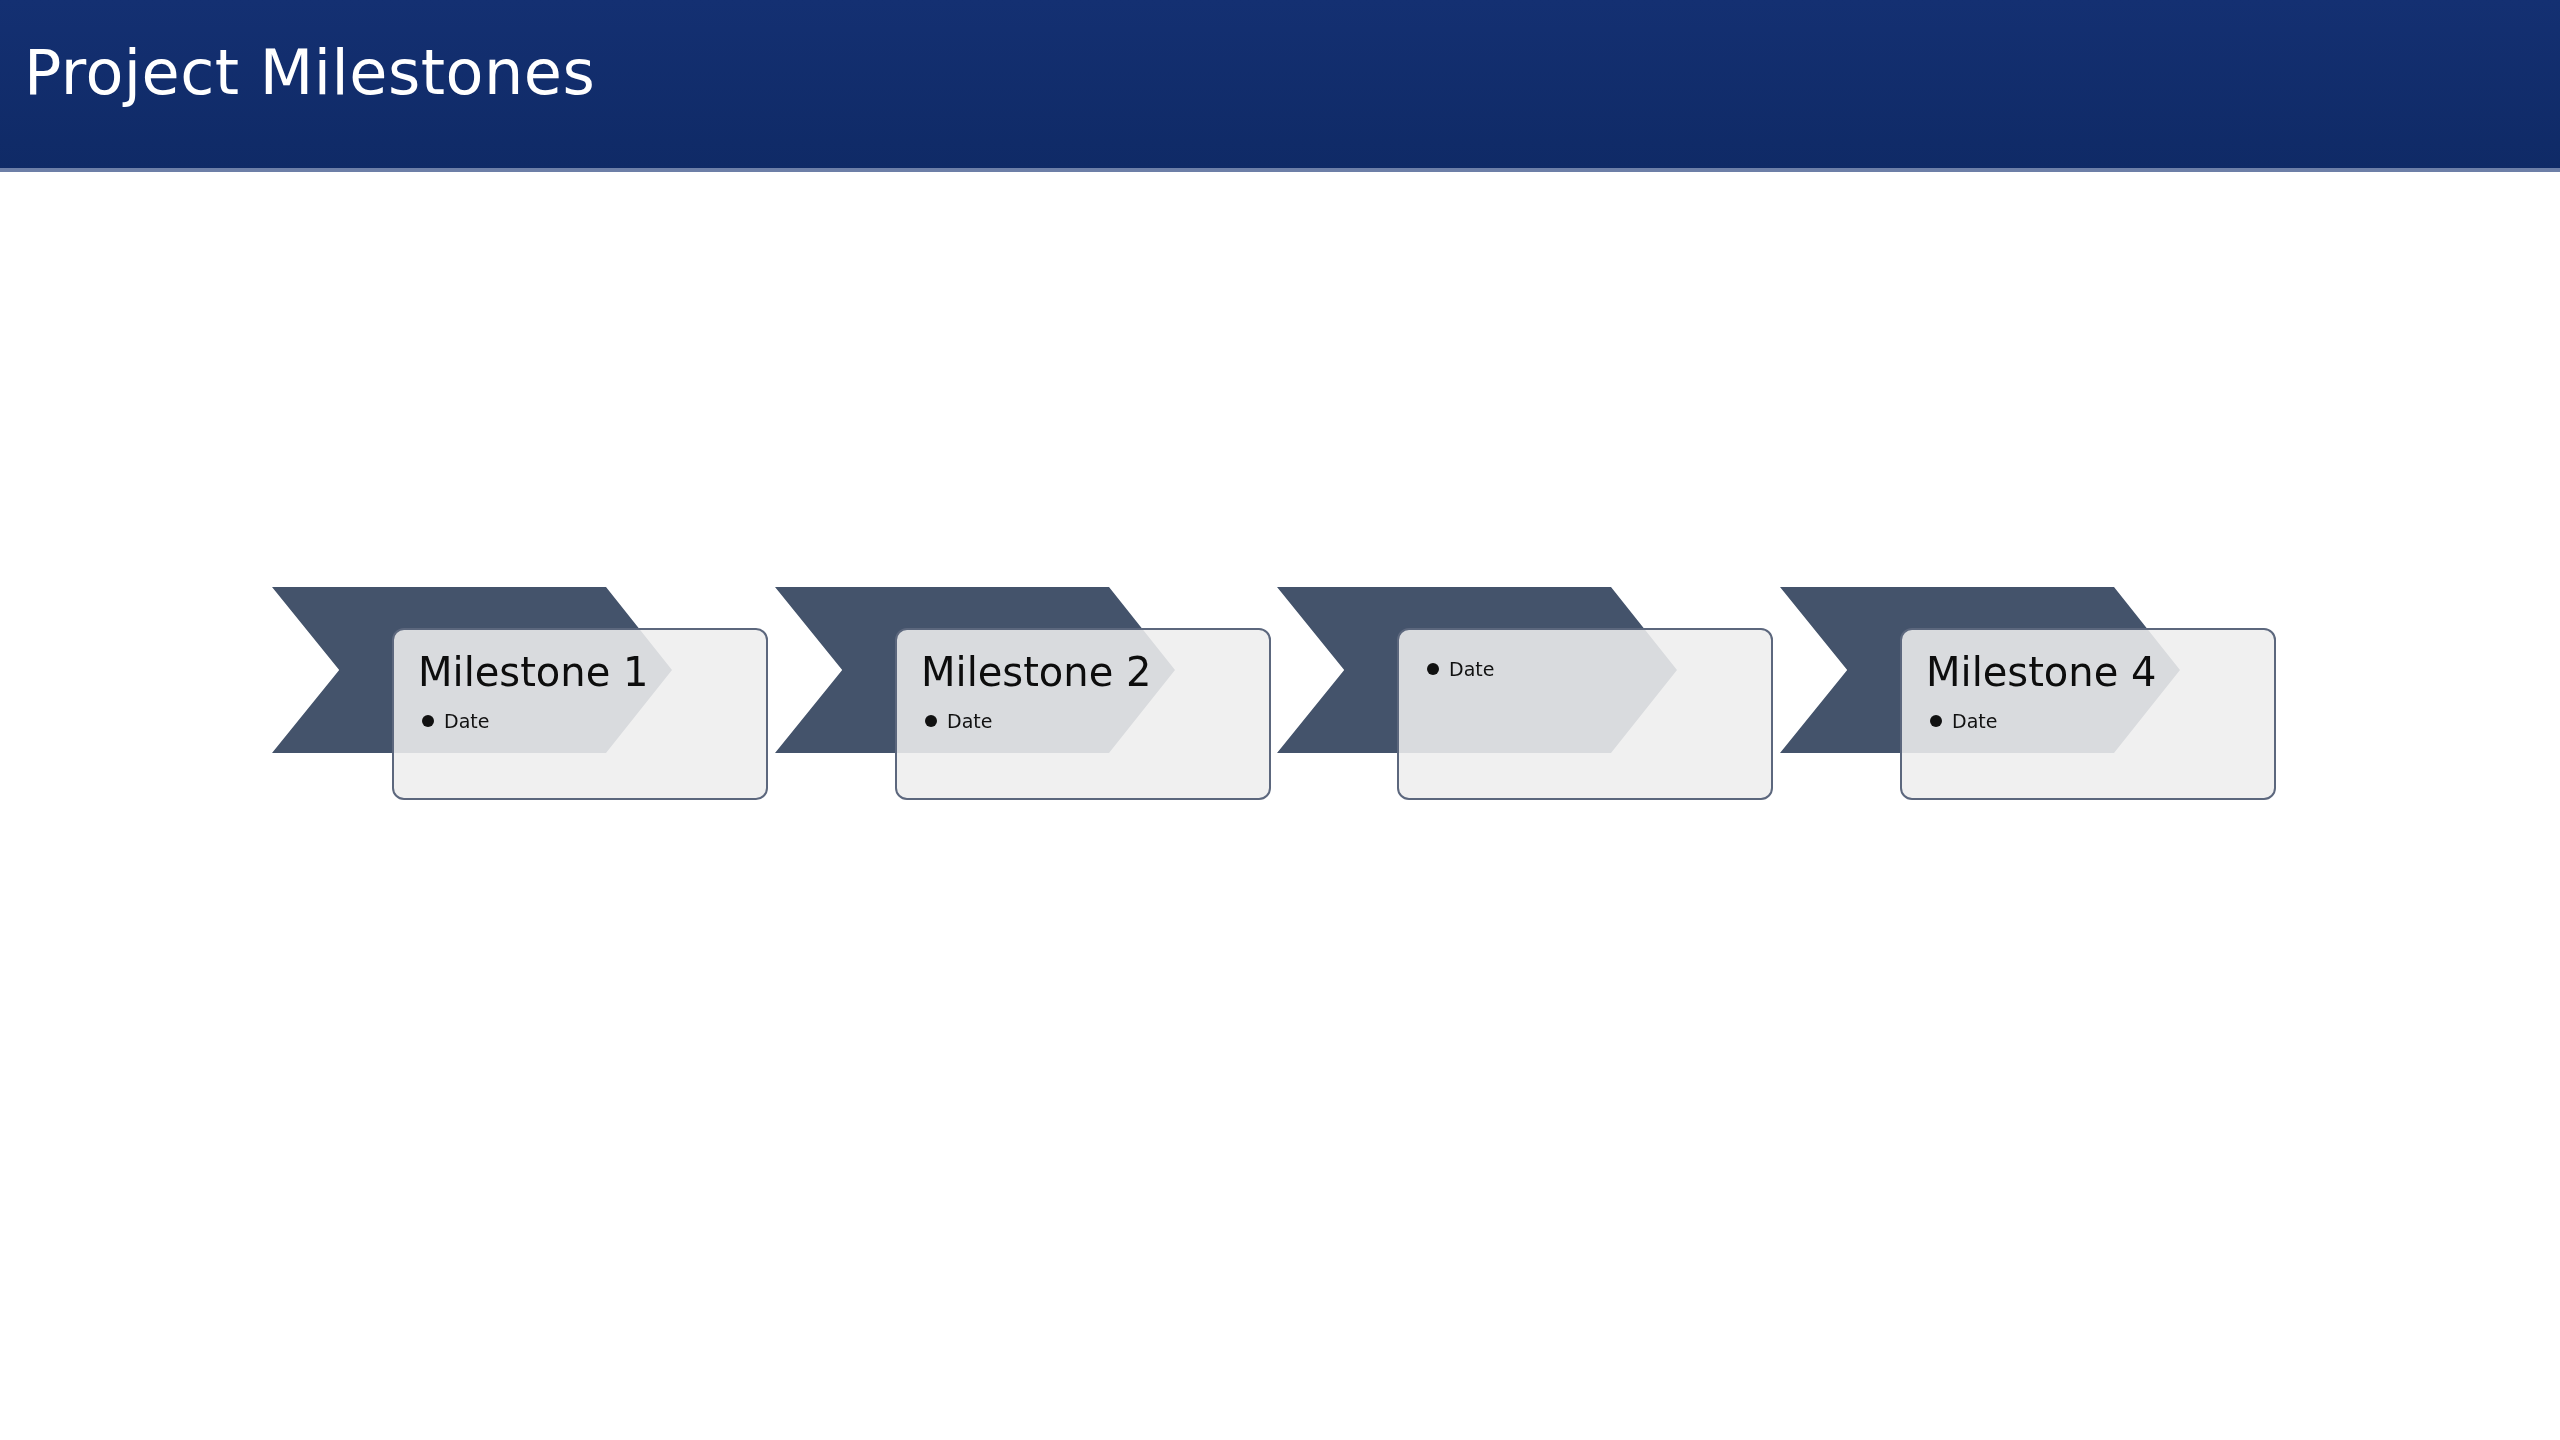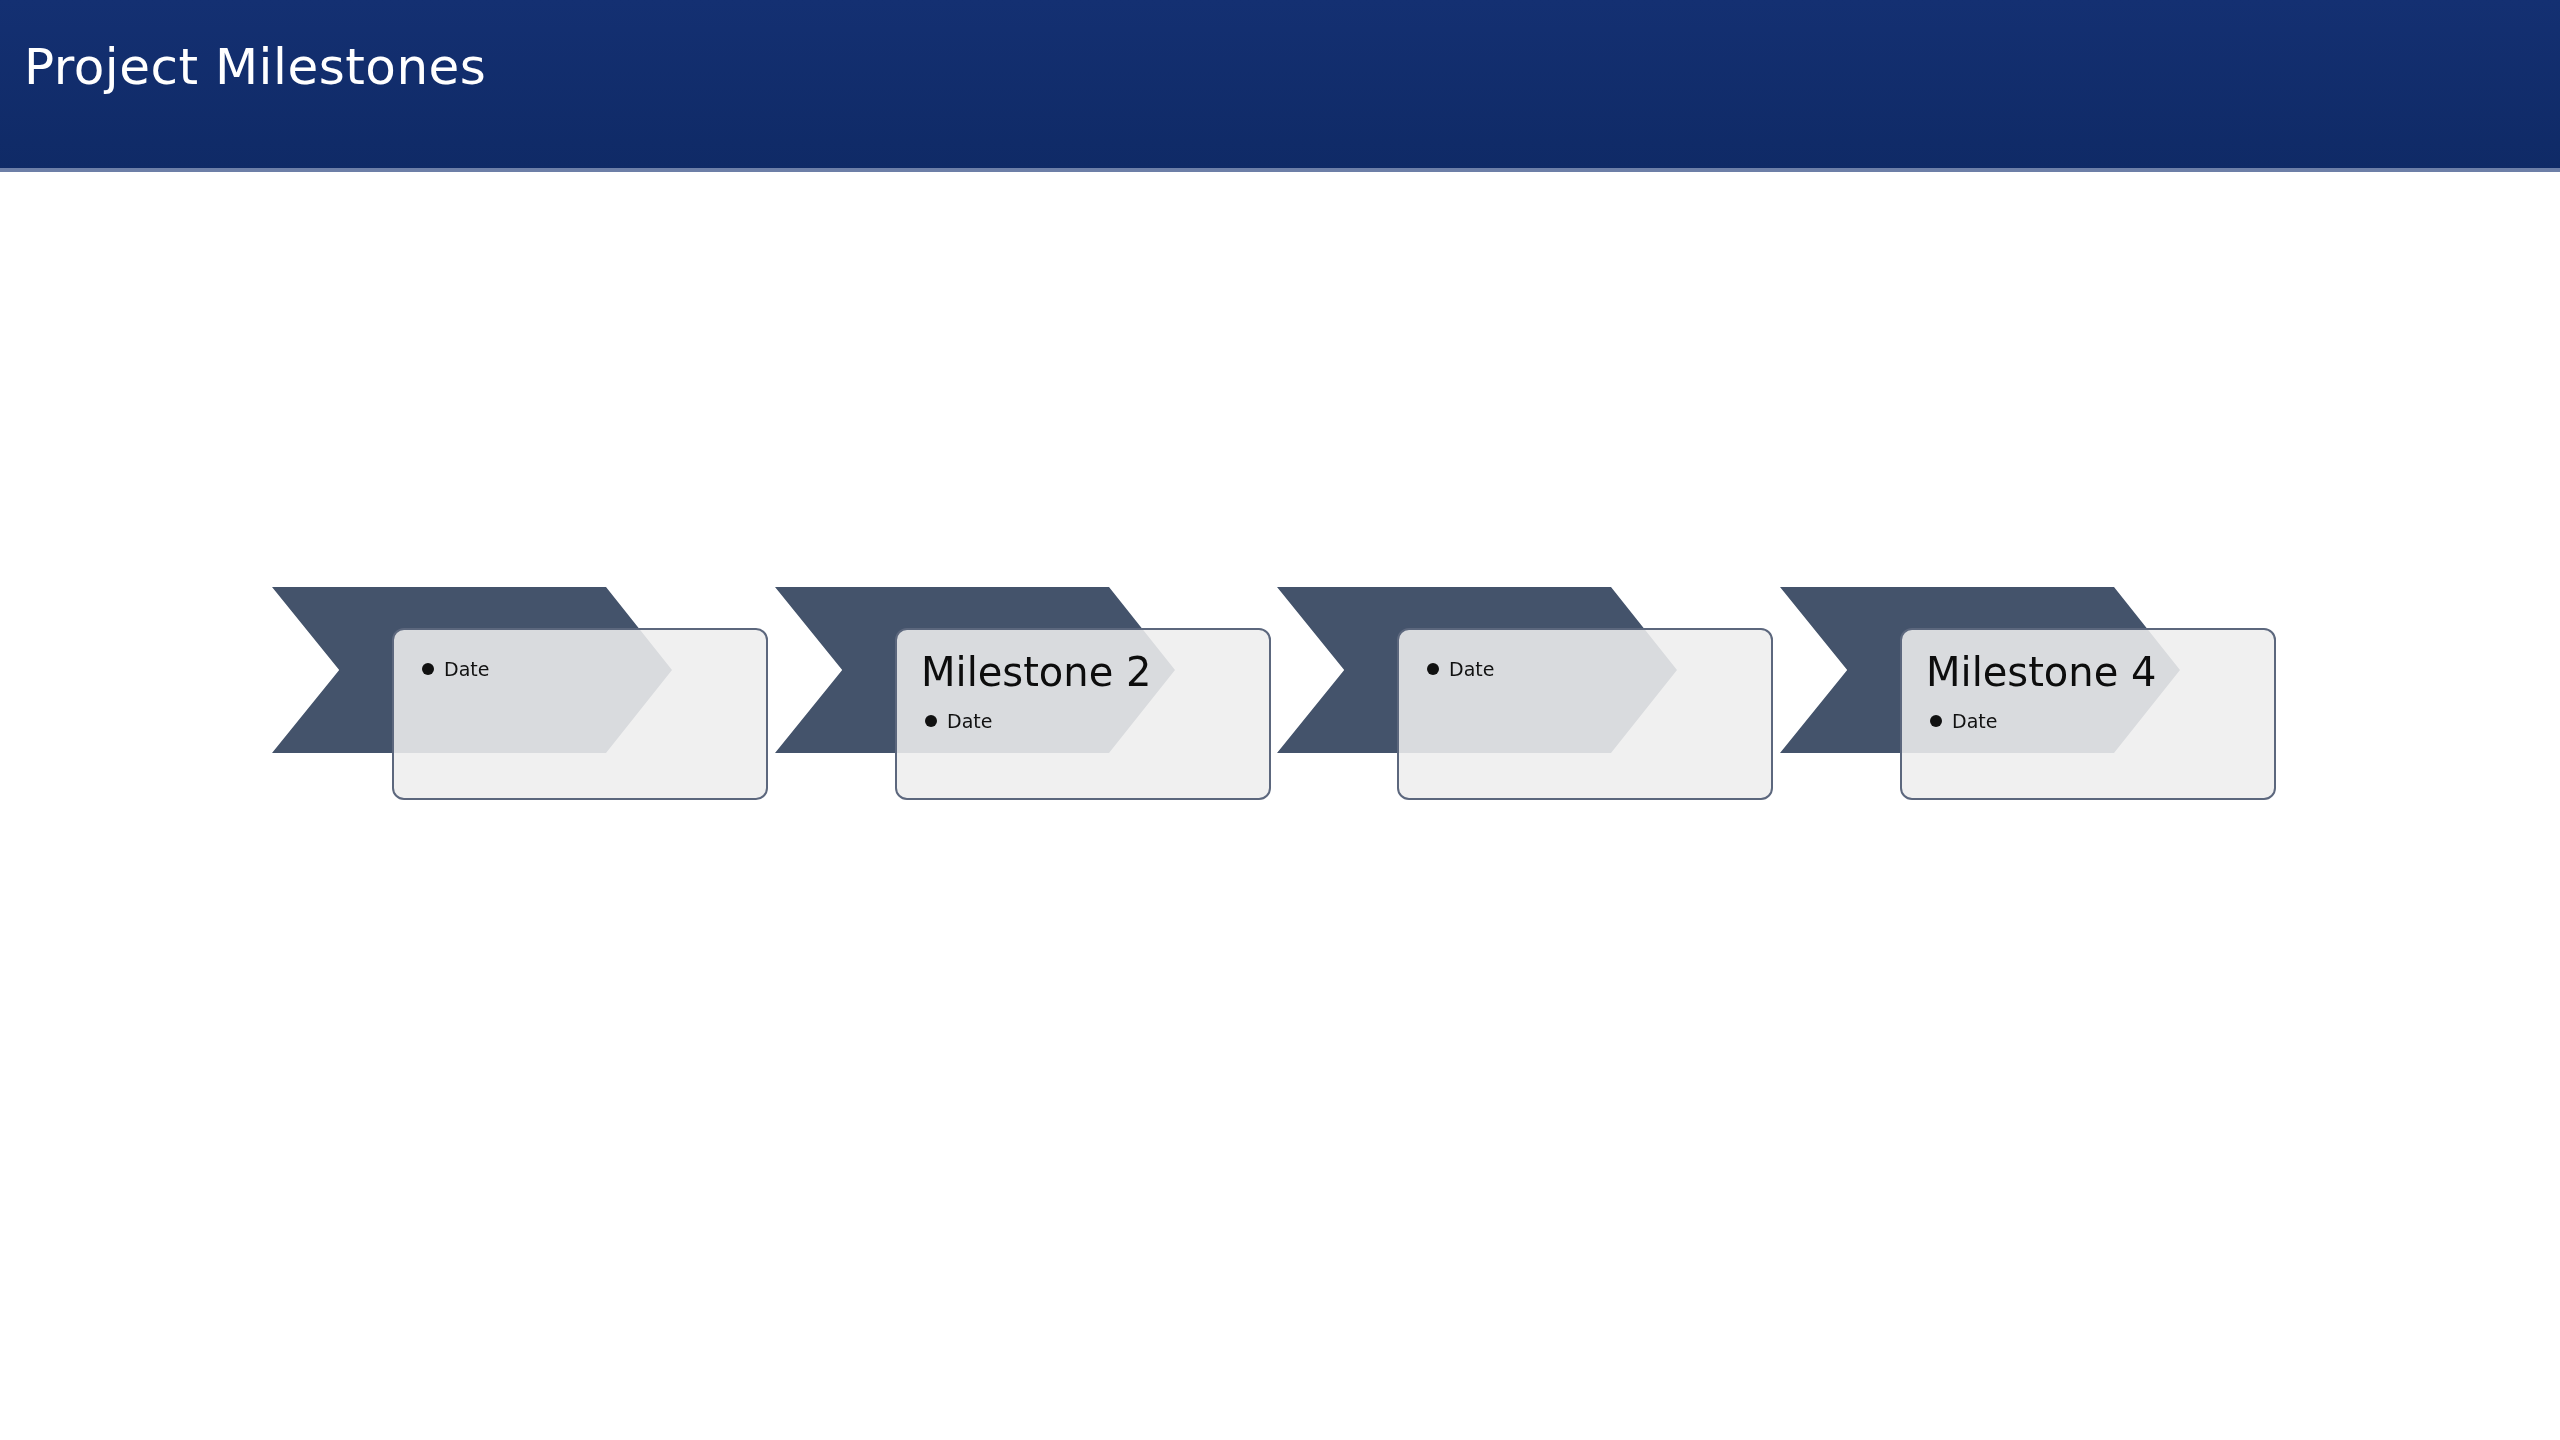--- a/index.html
+++ b/index.html
@@ -35,21 +35,21 @@
     bottom: 0;
     width: 100%;
     height: 4px;
     background: #8d9cbd;
     opacity: 0.75;
   }
   .slide-title {
     position: absolute;
     left: 24px;
     top: 42px;
-    font-size: 50px;
+    font-size: 62px;
     line-height: 1;
     font-weight: 400;
     color: #ffffff;
     letter-spacing: 0.5px;
     white-space: nowrap;
   }
 
   
   .diagram {
     position: absolute;
@@ -146,20 +146,21 @@
 <div class="slide-header">
   <div class="slide-title">Project Milestones</div>
 </div>
 
 <div class="diagram">
 
   <div class="milestone-group g0">
     <div class="chevron"></div>
     <div class="m-card">
       <div class="m-card-inner">
+        <div class="m-title">Milestone 1</div>
         <div class="m-bullet-row">
           <span class="m-bullet-dot"></span>
           <span class="m-bullet-text">Date</span>
         </div>
       </div>
     </div>
   </div>
 
   <div class="milestone-group g1">
     <div class="chevron"></div>

